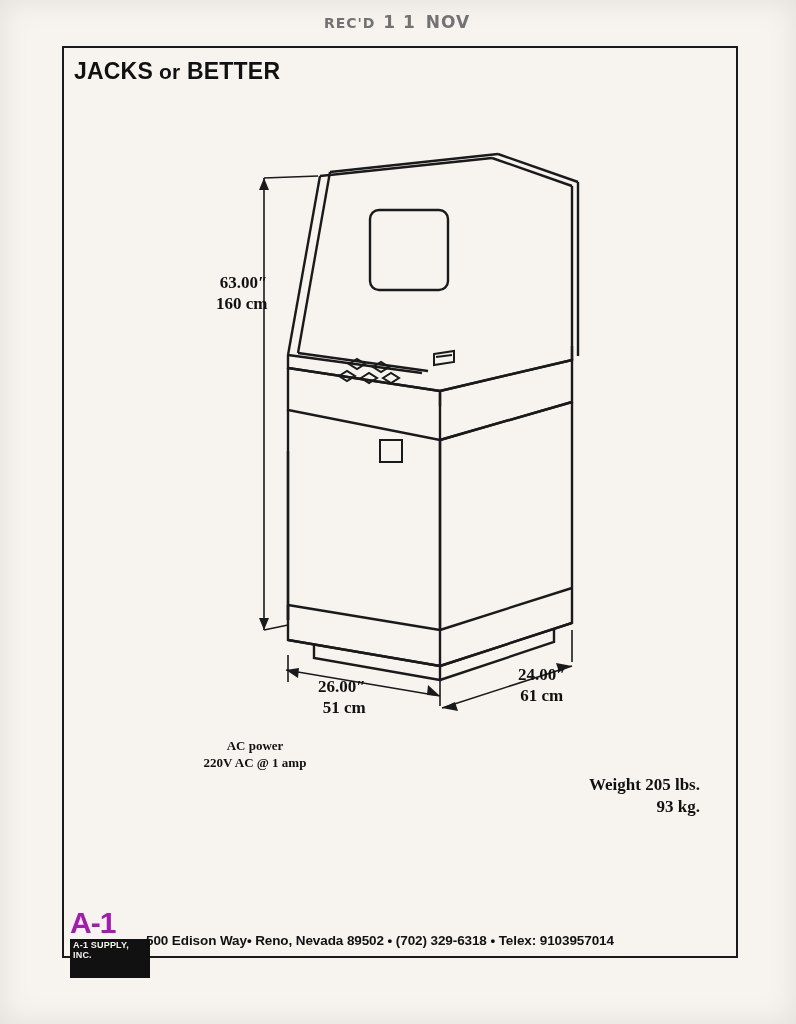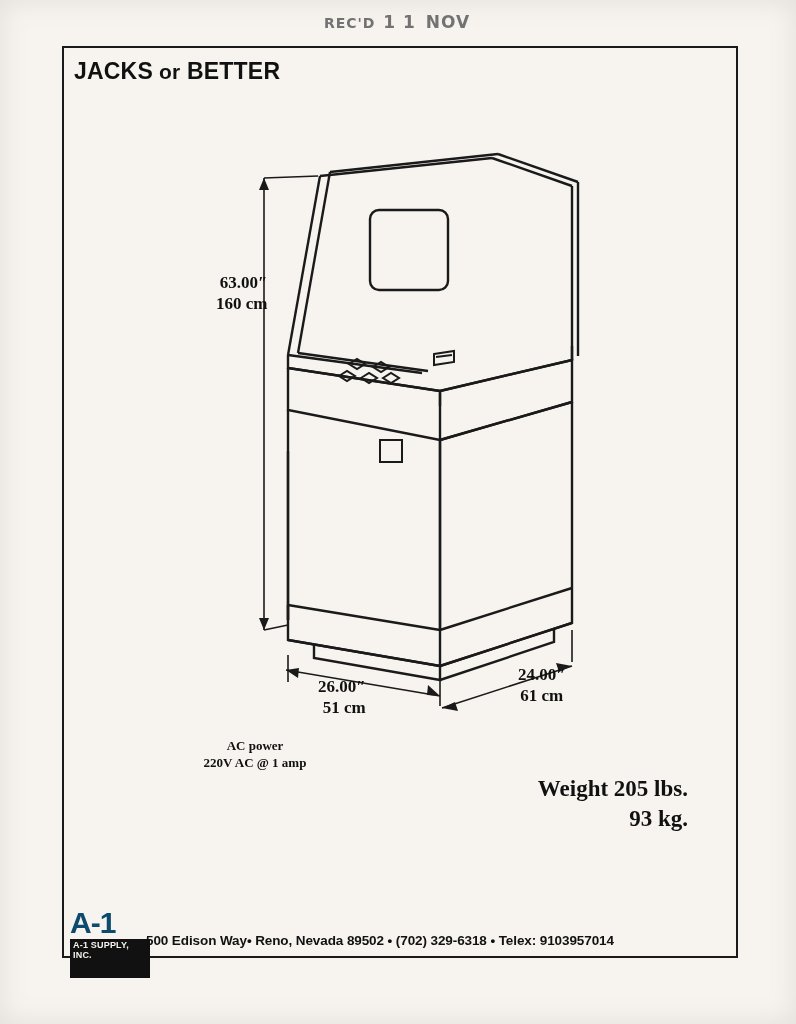--- a/index.html
+++ b/index.html
@@ -96,26 +96,26 @@
     top: 738px;
     width: 270px;
     text-align: center;
     font-family: "Liberation Serif", serif;
     font-weight: bold;
     font-size: 13px;
     line-height: 1.3;
   }
   .weight {
     position: absolute;
-    right: 108px;
+    right: 96px;
     top: 774px;
     text-align: right;
     font-family: "Liberation Serif", serif;
     font-weight: bold;
-    font-size: 23px;
+    font-size: 17px;
     line-height: 1.3;
   }
   .note {
     position: absolute;
     left: 124px;
     top: 850px;
     font-family: "Liberation Serif", serif;
     font-weight: bold;
     font-size: 17px;
   }
@@ -128,21 +128,21 @@
     top: 908px;
     width: 80px;
     height: 44px;
   }
   .logo .mark {
     font-family: "Liberation Sans", sans-serif;
     font-weight: bold;
     font-size: 30px;
     letter-spacing: -1px;
     line-height: 30px;
-    color: #0c4a6e;
+    color: #a21caf;
   }
   .logo .bar {
     margin-top: 1px;
     background: #111;
     color: #f7f4ef;
     font-family: "Liberation Sans", sans-serif;
     font-weight: bold;
     font-size: 9px;
     letter-spacing: 0.2px;
     padding: 1px 3px 18px 3px;

